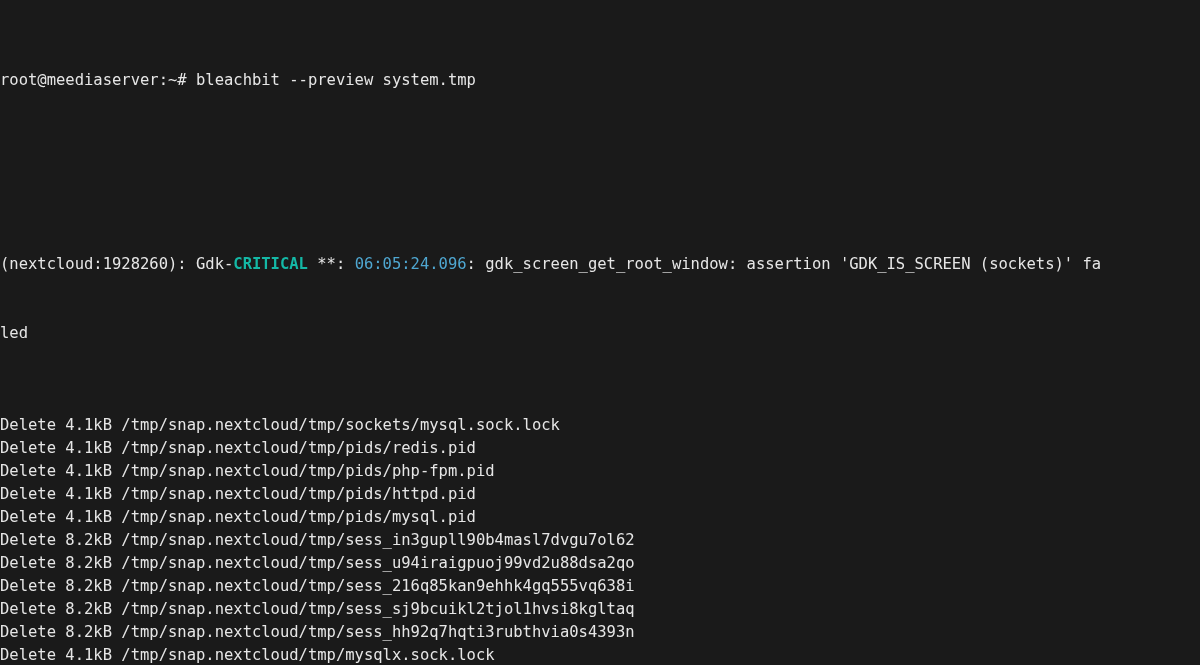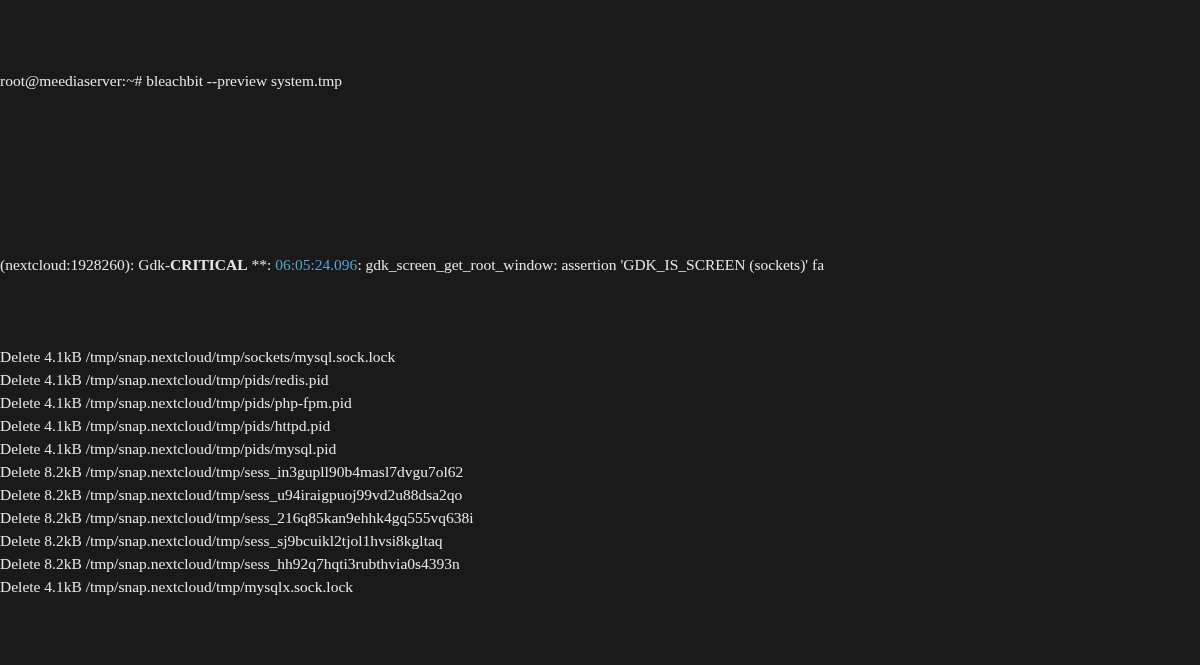--- a/index.html
+++ b/index.html
@@ -11,35 +11,36 @@
     color: #e6e6e6;
     font-family: "DejaVu Sans Mono", "Liberation Mono", Consolas, monospace;
     font-size: 15.5px;
     line-height: 23px;
     overflow: hidden;
   }
   .terminal {
     padding: 0;
     white-space: pre;
   }
-  .row { white-space: pre; font-family: Liberation Serif, serif; }
-  .critical { color: #e5e5e5; font-weight: bold; }
+  .row { white-space: pre; }
+  .critical { color: #14b8a6; font-weight: bold; }
   .timestamp { color: #4fa7d1; margin-top: 8px; }
   .spacer { height: 23px; }
 </style>
 </head>
 <body>
 
 <div class="terminal">
 
   <div class="row"><span>root@meediaserver:~# </span><span>bleachbit --preview system.tmp</span></div>
 
   <div class="spacer"></div>
 
   <div class="row"><span>(nextcloud:1928260): Gdk-</span><span class="critical">CRITICAL</span><span> **: </span><span class="timestamp">06:05:24.096</span><span>: gdk_screen_get_root_window: assertion 'GDK_IS_SCREEN (sockets)' fa</span></div>
+  <div class="row"><span>led</span></div>
 
   <div id="entries"><div class="row">Delete 4.1kB /tmp/snap.nextcloud/tmp/sockets/mysql.sock.lock</div><div class="row">Delete 4.1kB /tmp/snap.nextcloud/tmp/pids/redis.pid</div><div class="row">Delete 4.1kB /tmp/snap.nextcloud/tmp/pids/php-fpm.pid</div><div class="row">Delete 4.1kB /tmp/snap.nextcloud/tmp/pids/httpd.pid</div><div class="row">Delete 4.1kB /tmp/snap.nextcloud/tmp/pids/mysql.pid</div><div class="row">Delete 8.2kB /tmp/snap.nextcloud/tmp/sess_in3gupll90b4masl7dvgu7ol62</div><div class="row">Delete 8.2kB /tmp/snap.nextcloud/tmp/sess_u94iraigpuoj99vd2u88dsa2qo</div><div class="row">Delete 8.2kB /tmp/snap.nextcloud/tmp/sess_216q85kan9ehhk4gq555vq638i</div><div class="row">Delete 8.2kB /tmp/snap.nextcloud/tmp/sess_sj9bcuikl2tjol1hvsi8kgltaq</div><div class="row">Delete 8.2kB /tmp/snap.nextcloud/tmp/sess_hh92q7hqti3rubthvia0s4393n</div><div class="row">Delete 4.1kB /tmp/snap.nextcloud/tmp/mysqlx.sock.lock</div></div>
 
   
   
 
   
 
 </div>
 

